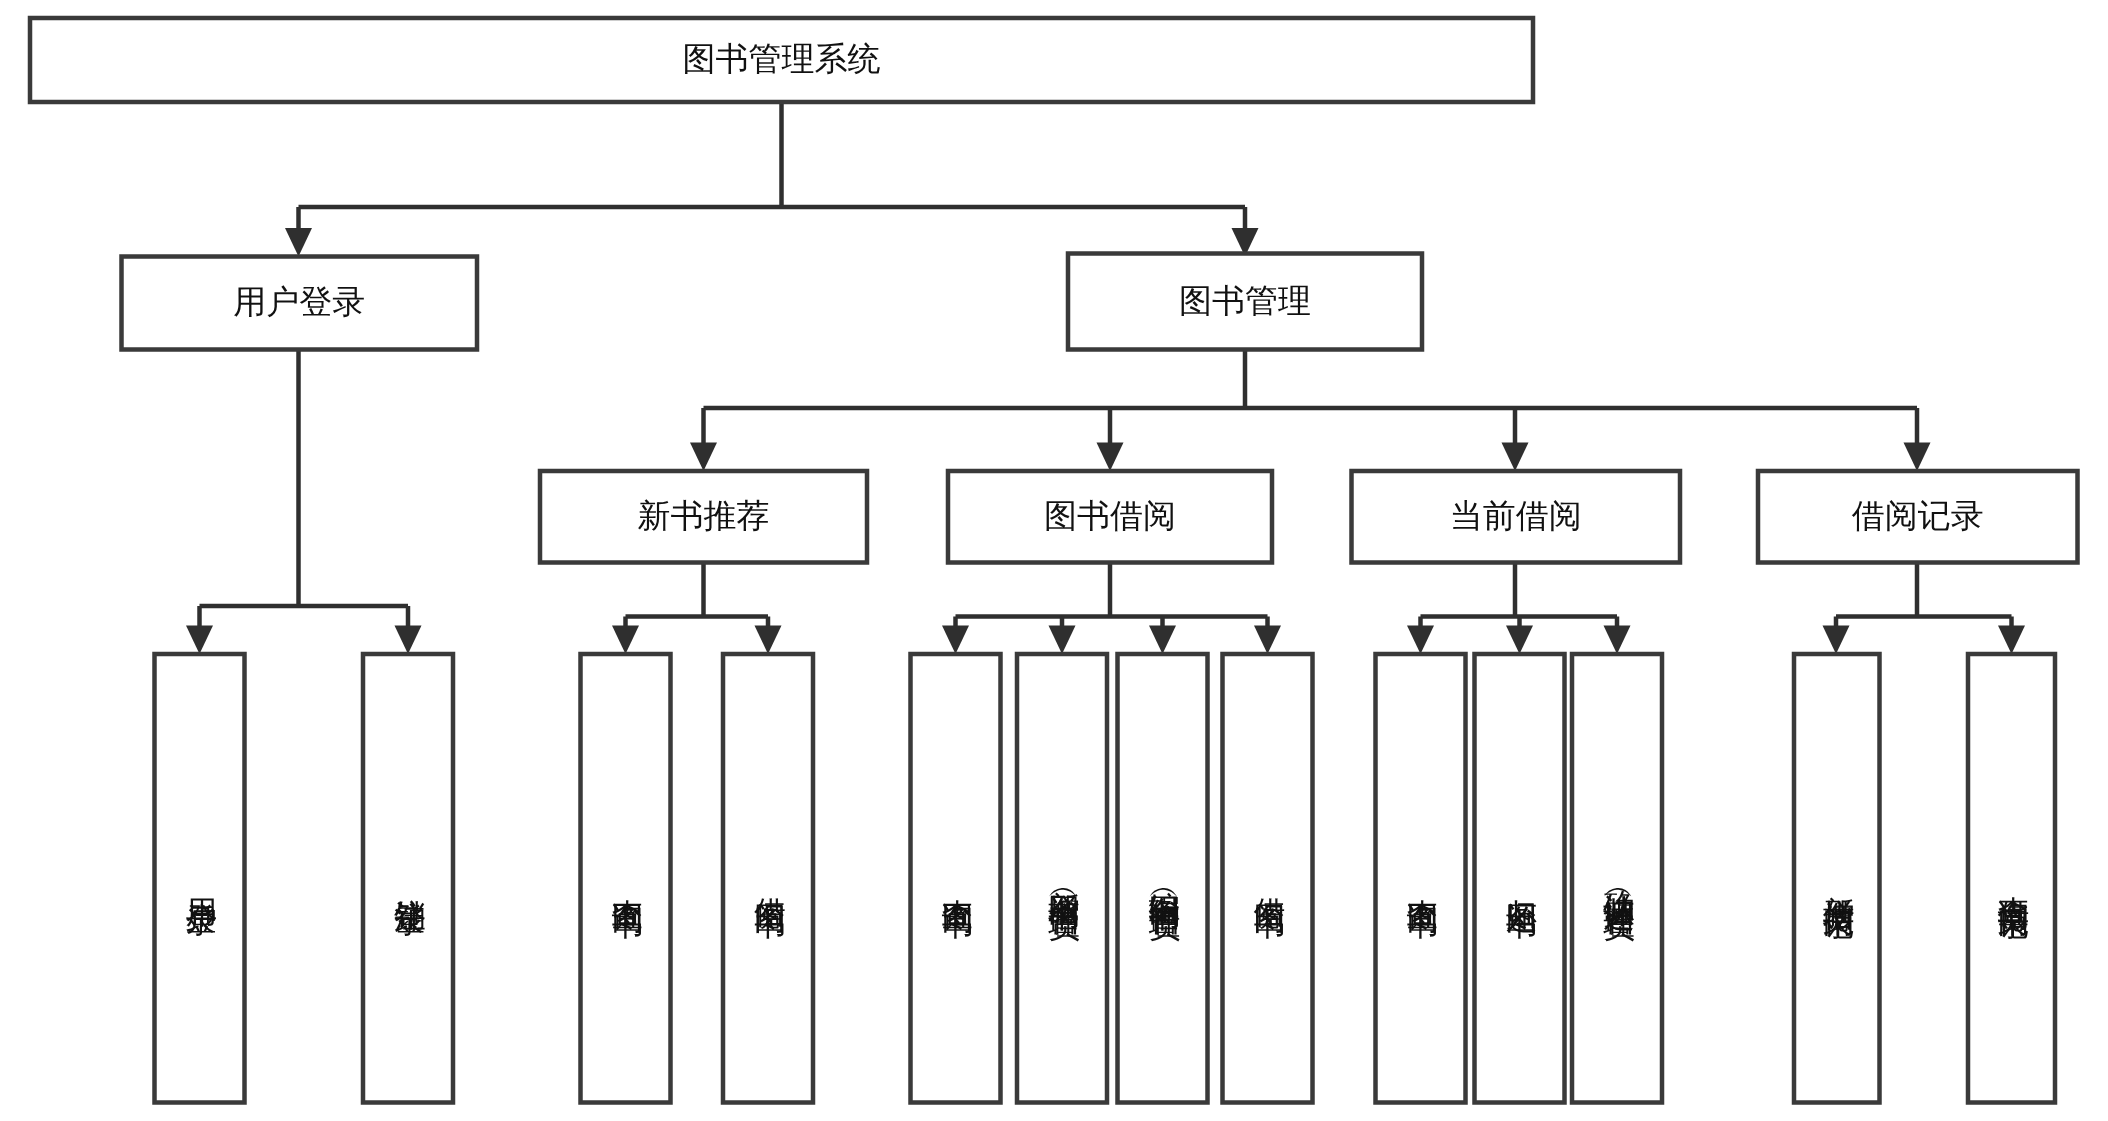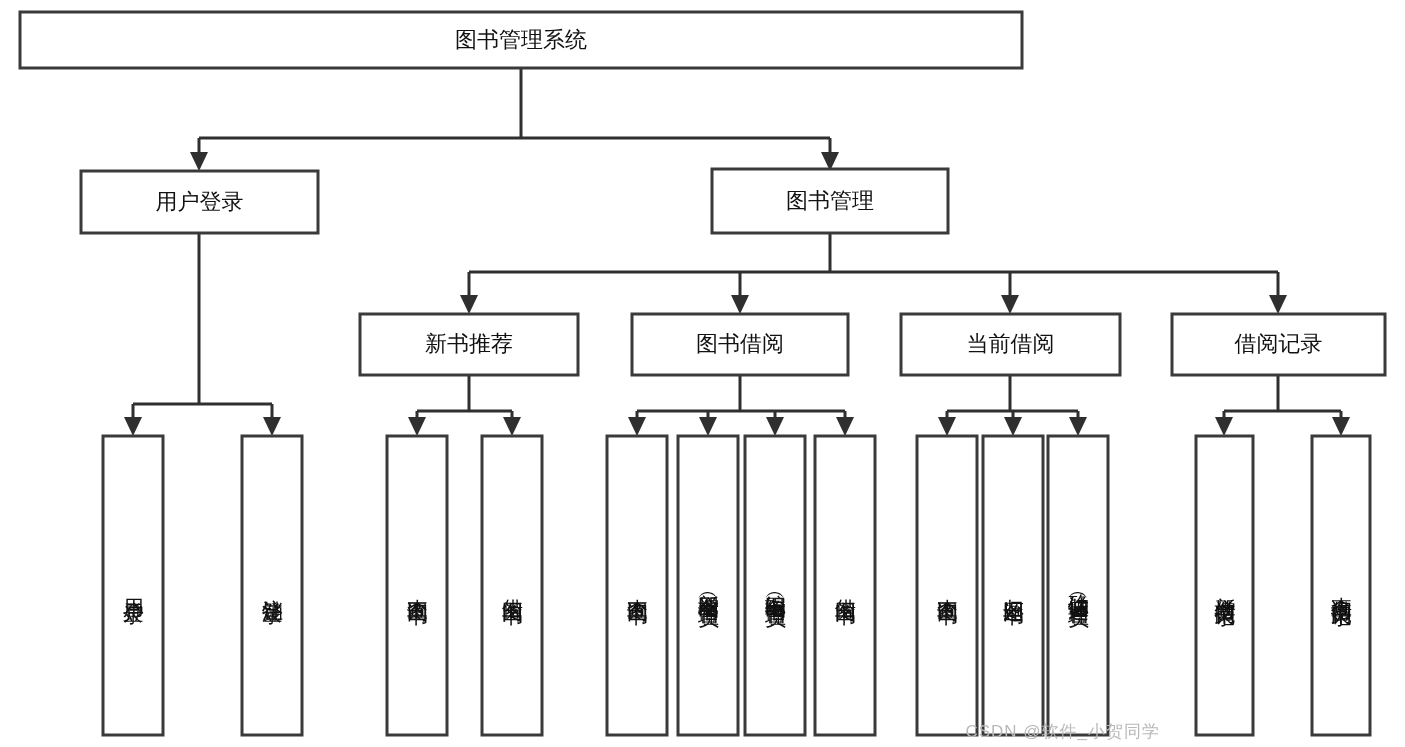--- a/index.html
+++ b/index.html
@@ -195,15 +195,14 @@
       <div class="leaf-label-wrap" style="left: 678px; top: 436px; width: 60px; height: 299px;">新增图书（管理员）</div>
       <div class="leaf-label-wrap" style="left: 745px; top: 436px; width: 60px; height: 299px;">编辑图书（管理员）</div>
       <div class="leaf-label-wrap" style="left: 815px; top: 436px; width: 60px; height: 299px;">借阅图书</div>
       <div class="leaf-label-wrap" style="left: 917px; top: 436px; width: 60px; height: 299px;">查询图书</div>
       <div class="leaf-label-wrap" style="left: 983px; top: 436px; width: 60px; height: 299px;">归还图书</div>
       <div class="leaf-label-wrap" style="left: 1048px; top: 436px; width: 60px; height: 299px;">确认归还（管理员）</div>
       <div class="leaf-label-wrap" style="left: 1196px; top: 436px; width: 57px; height: 299px;">新增借阅记录</div>
       <div class="leaf-label-wrap" style="left: 1312px; top: 436px; width: 58px; height: 299px;">查询借阅记录</div>
     </div>
 
-  <div class="watermark">CSDN @软件_小贺同学</div>
 
 </div>
 
 </body></html>

